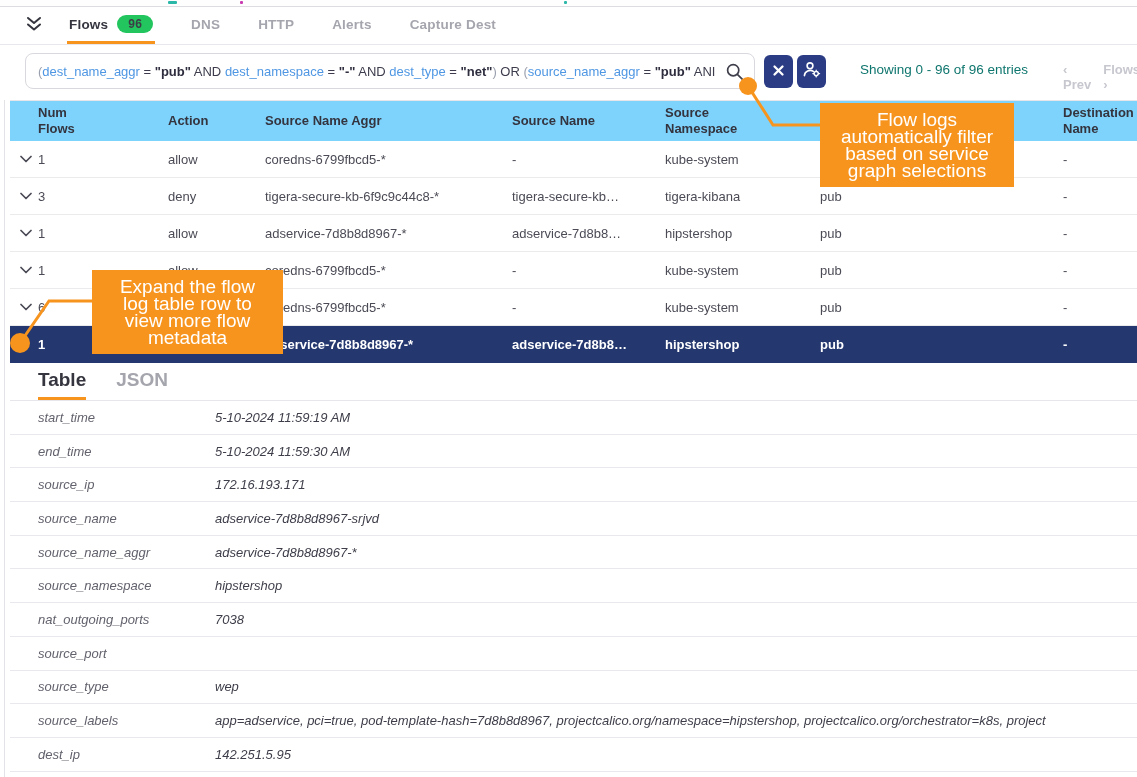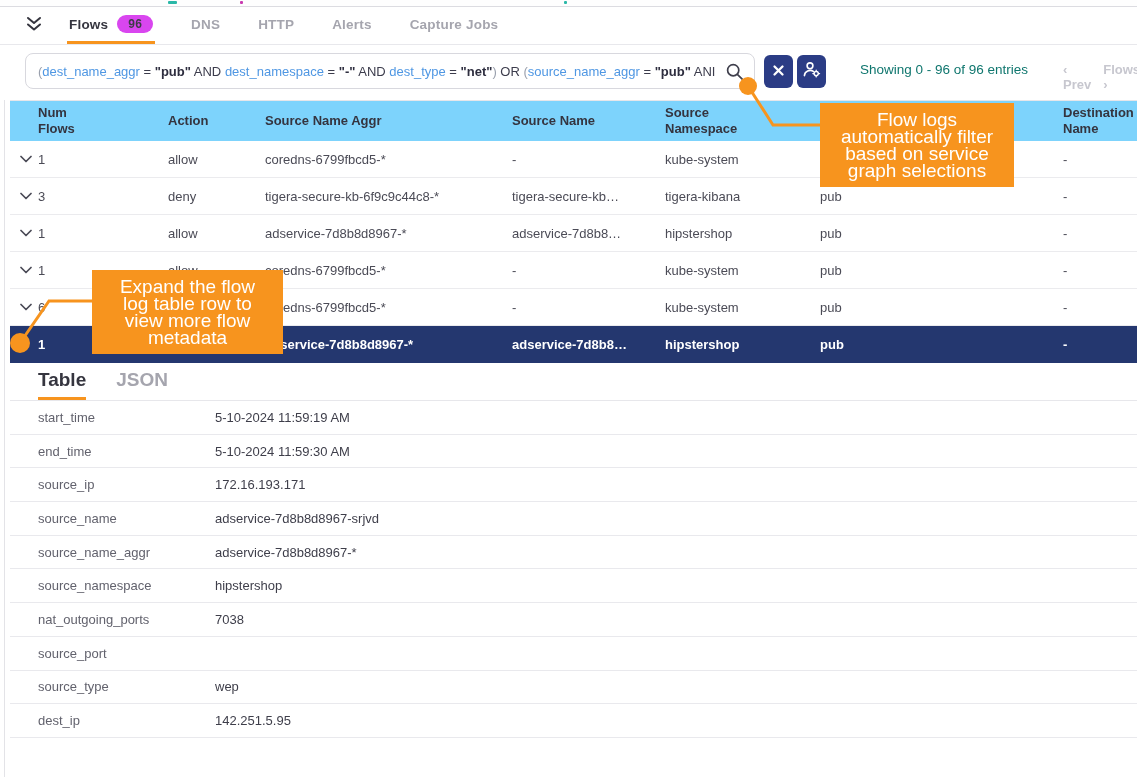--- a/index.html
+++ b/index.html
@@ -9,21 +9,21 @@
   }
   
   .top-sliver{position:absolute;left:0;top:0;width:1137px;height:6px;background:#fefefe;border-bottom:1px solid #dcdce1;}
   .sliver-mark{position:absolute;top:1px;height:3px;border-radius:1px;}
   
   .tabbar{position:absolute;left:0;top:7px;width:1137px;height:38px;border-bottom:1px solid #e8e8ec;display:flex;align-items:stretch;padding-left:25px;box-sizing:border-box;}
   .collapse-btn{display:flex;align-items:center;margin-right:24px;cursor:pointer;}
   .tabs{display:flex;align-items:stretch;gap:34px;}
   .tab{display:flex;align-items:center;gap:9px;font-size:13.5px;font-weight:bold;color:#a5a5ae;border-bottom:3px solid transparent;box-sizing:border-box;padding:0 2px;cursor:pointer;letter-spacing:.2px;}
   .tab.active{color:#35353f;border-bottom-color:#F7941E;}
-  .badge{background:#d946ef;color:#3c3c46;border-radius:13px;padding:3px 11px;font-size:12px;font-weight:bold;line-height:1;}
+  .badge{background:#22c55e;color:#3c3c46;border-radius:13px;padding:3px 11px;font-size:12px;font-weight:bold;line-height:1;}
   
   .filter-box{position:absolute;left:25px;top:53px;width:730px;height:36px;box-sizing:border-box;border:1.5px solid #d8d8de;border-radius:8px;display:flex;align-items:center;padding:0 34px 0 12px;overflow:hidden;white-space:nowrap;font-size:13px;}
   .tok-field{color:#4F97E3;}
   .tok-op{color:#3c3c4c;}
   .tok-value{color:#2e2e3f;font-weight:bold;}
   .tok-paren{color:#9aa0ad;}
   .search-ic{position:absolute;right:9px;top:8px;}
   .tb-btn{position:absolute;top:55px;width:29px;height:33px;background:#2B3C85;border-radius:6px;display:flex;align-items:center;justify-content:center;cursor:pointer;}
   .btn-clear{left:764px;}
   .btn-settings{left:797px;}
@@ -42,21 +42,21 @@
   .hc-wrap-dn span{width:100px;}
   .frows{position:absolute;left:10px;top:141px;width:1127px;}
   .frow{height:37px;border-bottom:1px solid #ebebee;font-size:13px;color:#4b4b56;cursor:pointer;}
   .frow .cell{white-space:nowrap;overflow:hidden;}
   .frow.selected{background:#24376F;color:#fff;font-weight:bold;border-bottom:none;}
   .chev{display:flex;align-items:center;justify-content:center;}
   
   .dtabs{position:absolute;left:10px;top:363px;width:1127px;height:38px;display:flex;gap:30px;padding-left:28px;box-sizing:border-box;border-bottom:1px solid #e7e7eb;}
   .dtab{display:flex;align-items:center;font-size:19px;font-weight:bold;color:#a5a5ae;border-bottom:3px solid transparent;box-sizing:border-box;cursor:pointer;}
   .dtab.active{color:#35353f;border-bottom-color:#F7941E;}
-  .drows{position:absolute;left:10px;top:401px;width:1127px;}
+  .drows{position:absolute;left:10px;top:401px;width:1127px;font-style:italic;}
   .drow{height:33.7px;border-bottom:1px solid #e9e9ed;display:flex;align-items:center;padding-left:28px;box-sizing:border-box;font-size:13px;white-space:nowrap;overflow:hidden;}
   .dkey{width:177px;flex:0 0 177px;color:#62626d;}
   .dval{color:#3e3e4a;}
   
   .tooltip{position:absolute;background:#F7941E;color:#fff;font-size:19px;line-height:17px;text-align:center;box-sizing:border-box;z-index:35;font-weight:500;}
   .tt1{left:820px;top:103px;width:194px;min-height:52px;padding:8px 12px;}
   .tt2{left:92px;top:270px;width:191px;min-height:56px;padding:8px 13px;}
   .overlay{position:absolute;left:0;top:0;z-index:40;pointer-events:none;}
 </style>
 </head>
@@ -85,21 +85,21 @@
       <div class="tab">
         <span>DNS</span>
       </div>
       <div class="tab">
         <span>HTTP</span>
       </div>
       <div class="tab">
         <span>Alerts</span>
       </div>
       <div class="tab">
-        <span>Capture Jobs</span>
+        <span>Capture Dest</span>
       </div>
     </div>
 </div>
 
 <div class="filter-box">
   <span style="overflow:hidden;white-space:nowrap;"><span class="tok-paren">(</span><span class="tok-field">dest_name_aggr</span><span class="tok-op"> = </span><span class="tok-value">"pub"</span><span class="tok-op"> AND </span><span class="tok-field">dest_namespace</span><span class="tok-op"> = </span><span class="tok-value">"-"</span><span class="tok-op"> AND </span><span class="tok-field">dest_type</span><span class="tok-op"> = </span><span class="tok-value">"net"</span><span class="tok-paren">)</span><span class="tok-op"> OR </span><span class="tok-paren">(</span><span class="tok-field">source_name_aggr</span><span class="tok-op"> = </span><span class="tok-value">"pub"</span><span class="tok-op"> ANI</span></span>
   <span class="search-ic">
     <svg width="20" height="20" viewBox="0 0 20 20">
       <circle cx="8.2" cy="8.2" r="5.6" fill="none" stroke="#3f3f4c" stroke-width="1.7"></circle>
       <line x1="12.6" y1="12.6" x2="17.2" y2="17.2" stroke="#3f3f4c" stroke-width="1.7" stroke-linecap="round"></line>
@@ -267,20 +267,24 @@
     </div>
     <div class="drow">
       <div class="dkey">source_port</div>
       <div class="dval"></div>
     </div>
     <div class="drow">
       <div class="dkey">source_type</div>
       <div class="dval">wep</div>
     </div>
     <div class="drow">
+      <div class="dkey">source_labels</div>
+      <div class="dval">app=adservice, pci=true, pod-template-hash=7d8b8d8967, projectcalico.org/namespace=hipstershop, projectcalico.org/orchestrator=k8s, project</div>
+    </div>
+    <div class="drow">
       <div class="dkey">dest_ip</div>
       <div class="dval">142.251.5.95</div>
     </div>
   </div>
 
 <div class="tooltip tt1">Flow logs automatically filter based on service graph selections</div>
 <div class="tooltip tt2">Expand the flow log table row to view more flow metadata</div>
 
 <svg class="overlay" width="1137" height="777">
   <path d="M748 86 L773 125 L820 125" fill="none" stroke="#F7941E" stroke-width="3"></path>

